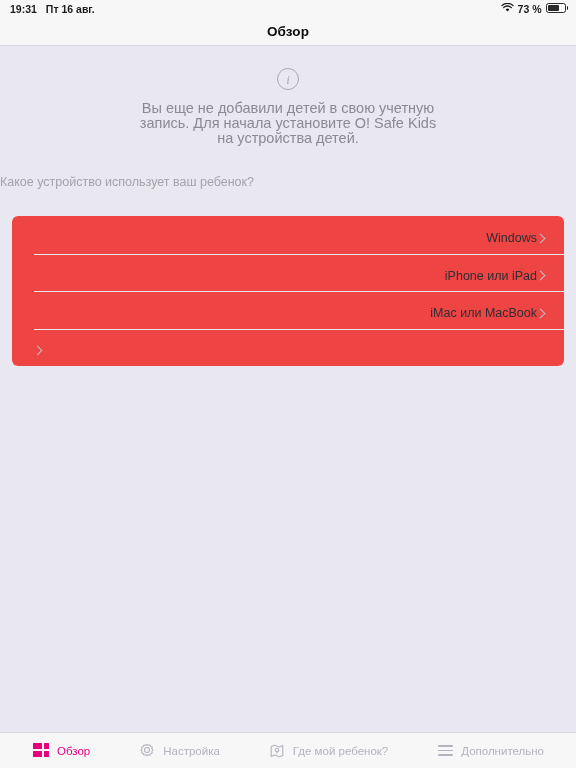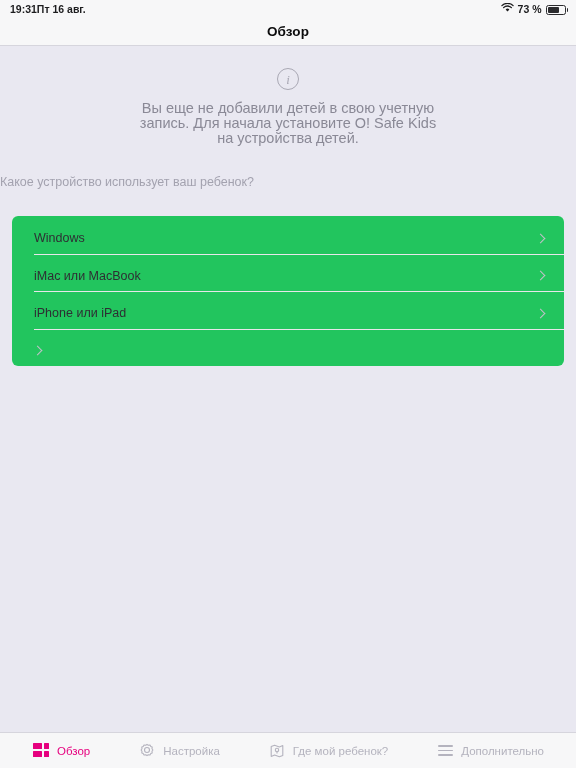--- a/index.html
+++ b/index.html
@@ -21,22 +21,22 @@
     height: 18px;
     background: #f7f7f8;
     display: flex; align-items: center;
     justify-content: space-between;
     padding: 0 8px 0 10px;
     font-size: 10.5px;
     color: #1c1c1e;
     font-weight: 600;
     flex: none;
   }
-  .status-left { display: flex; align-items: center; }
-  .status-right { display: flex; align-items: flex-end; gap: 4px; }
+  .status-left { display: flex; align-items: center; gap: 9px; }
+  .status-right { display: flex; align-items: flex-start; gap: 4px; }
   .wifi-icon { display: block; }
   .battery {
     display: flex; align-items: center;
   }
   .battery-body {
     width: 20px; height: 10px;
     border: 1px solid #2b2b2e;
     border-radius: 2.5px;
     padding: 1px;
     display: flex; align-items: center;
@@ -111,22 +111,23 @@
     margin: 27px 12px 0 12px;
     background: #ffffff;
     border-radius: 6px;
     overflow: hidden;
   }
   .row {
     height: 37.5px;
     display: flex; align-items: center;
     padding: 7px 14px 0 22px;
     position: relative;
-    background: #22c55e;
+    background: #ef4444;
     cursor: pointer;
+    text-align: right;
   }
   .row + .row::before {
     content: "";
     position: absolute;
     left: 22px; right: 0; top: 0;
     height: 1px;
     background: #e7e7ea;
   }
   .row-label {
     flex: 1;
@@ -230,26 +231,26 @@
     <div class="question">Какое устройство использует ваш ребенок?</div>
 
     <div class="card">
 
       <div class="row">
         <span class="row-label">Windows</span>
         <span class="chevron"></span>
       </div>
 
       <div class="row">
-        <span class="row-label">iMac или MacBook</span>
+        <span class="row-label">iPhone или iPad</span>
         <span class="chevron"></span>
       </div>
 
       <div class="row">
-        <span class="row-label">iPhone или iPad</span>
+        <span class="row-label">iMac или MacBook</span>
         <span class="chevron"></span>
       </div>
 
       <div class="row">
         <span class="chevron"></span>
       </div>
 
     </div>
   </div>
 

